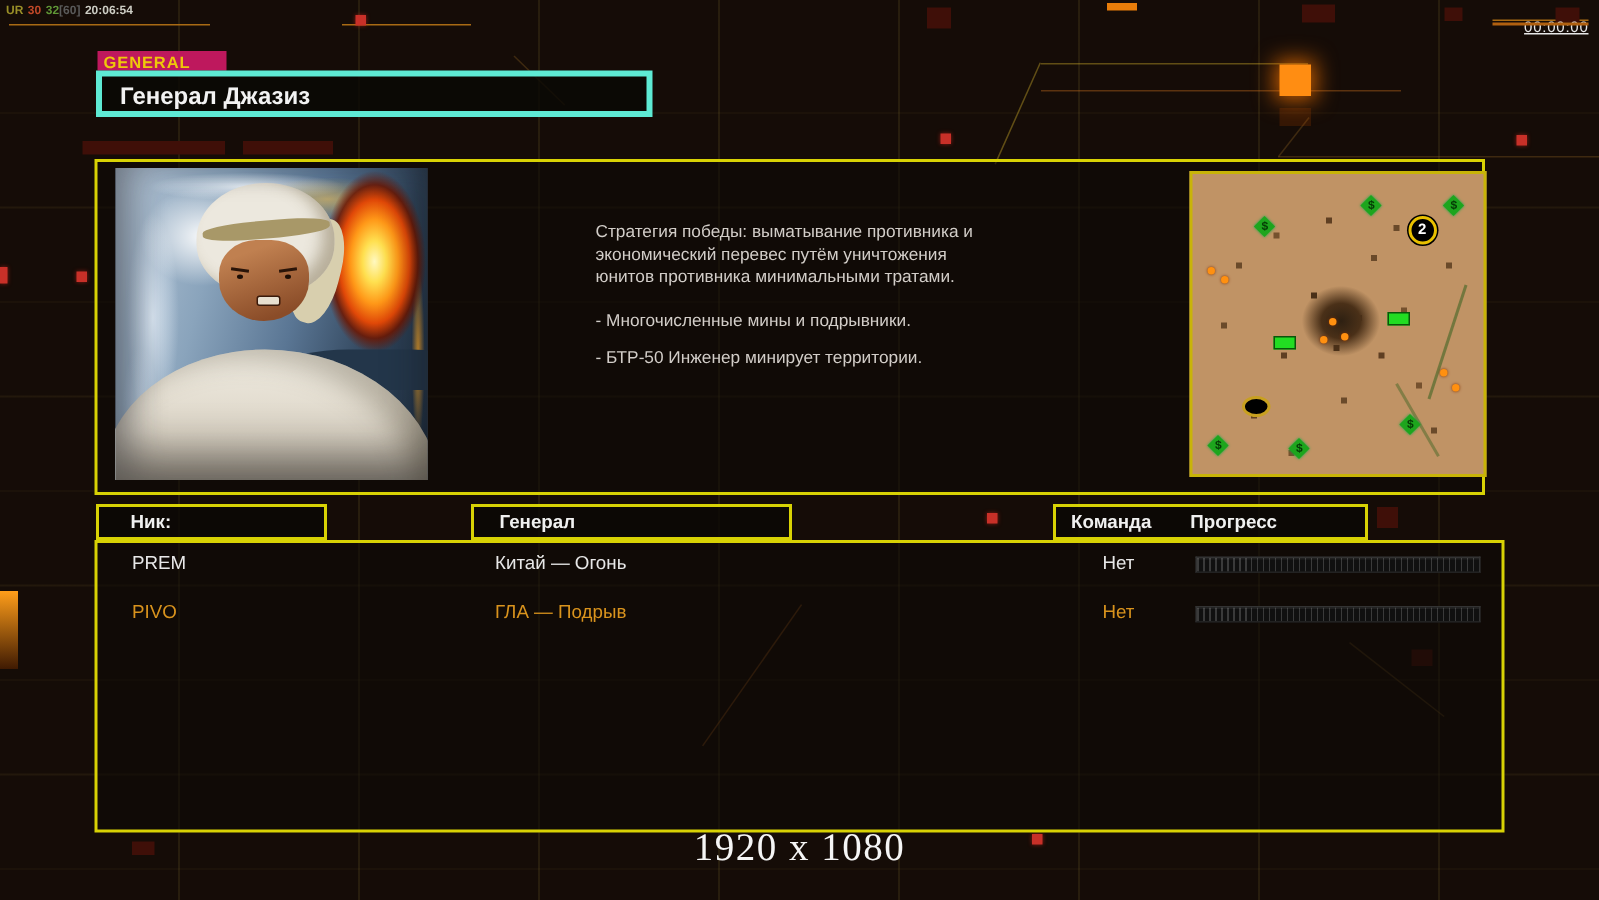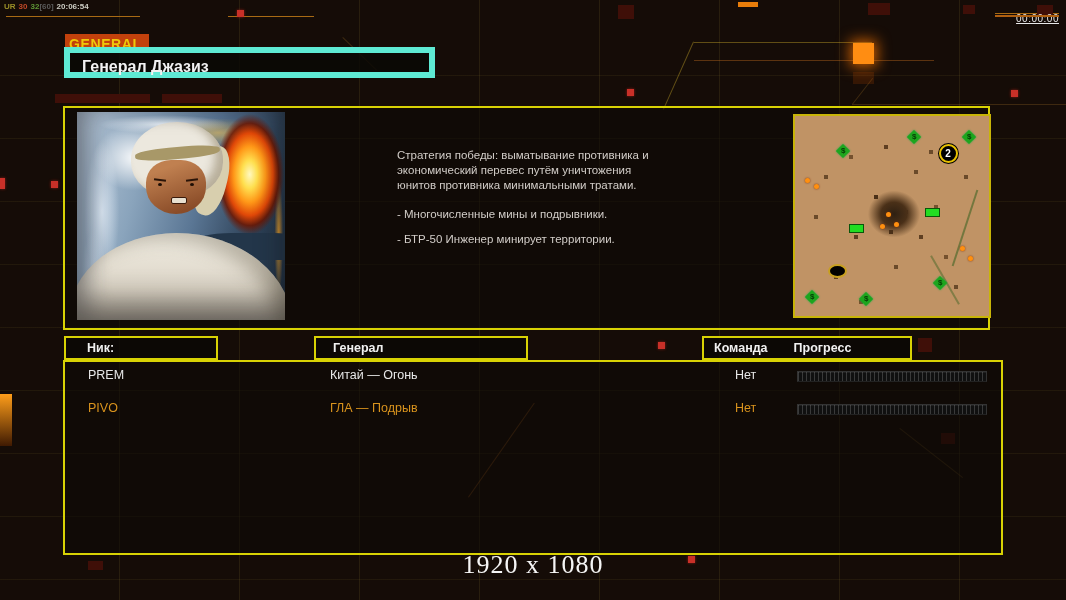--- a/index.html
+++ b/index.html
@@ -27,26 +27,26 @@
   
   .fps{position:absolute;left:4px;top:2px;z-index:20;font-size:8px;font-weight:bold;letter-spacing:0;white-space:pre;}
   .fps span{margin-right:3px;}
   .fps .s0{color:#9a8f28;} .fps .s1{color:#c04828;} .fps .s2{color:#5f9636;}
   .fps .s3{color:#5a5a5a;margin-left:-3px;} .fps .s4{color:#cdcdc4;}
   .clock{position:absolute;right:7px;top:13px;z-index:20;font-size:10px;color:#e8e8e8;letter-spacing:.5px;text-decoration:underline;}
   .clock-line{position:absolute;right:7px;top:15px;width:64px;height:2px;background:#b06010;z-index:20;}
   
   .gen-tab{
     position:absolute;left:65px;top:34px;z-index:10;
-    background:#c2410c;color:#eec80a;font-size:14px;font-weight:bold;
-    letter-spacing:.6px;padding:2px 7px 1px 4px;
+    background:#be185d;color:#eec80a;font-size:11px;font-weight:bold;
+    letter-spacing:.6px;padding:2px 24px 1px 4px;
   }
   .title-box{
     position:absolute;left:64px;top:47px;width:371px;height:31px;z-index:10;
-    border:6px solid #5eead4;background:rgba(10,8,5,0.82);box-sizing:border-box;
+    border:4px solid #5eead4;background:rgba(10,8,5,0.82);box-sizing:border-box;
   }
   .title-box .t{color:#f2f2f2;font-size:16px;font-weight:bold;padding:5px 0 0 12px;}
   
   .panel{position:absolute;border:2px solid #d8d204;background:rgba(14,10,6,0.6);box-sizing:border-box;z-index:10;}
   .upper{left:63px;top:106px;width:927px;height:224px;}
   .lower{left:63px;top:360px;width:940px;height:195px;}
   
   .portrait{position:absolute;left:12px;top:4px;width:208px;height:208px;overflow:hidden;background:#405066;}
   .portrait>div{position:absolute;}
   .p-sky{inset:0;background:linear-gradient(105deg,#b8c8d8 0%,#8aa4bc 30%,#5a7694 55%,#2e4258 78%,#1c2c3e 100%);}

